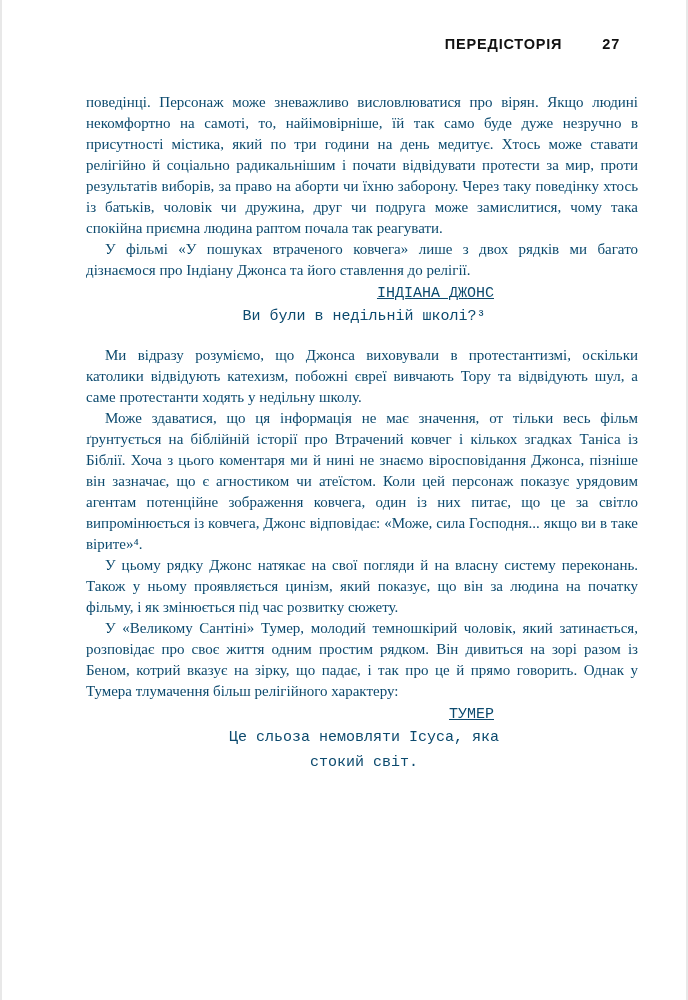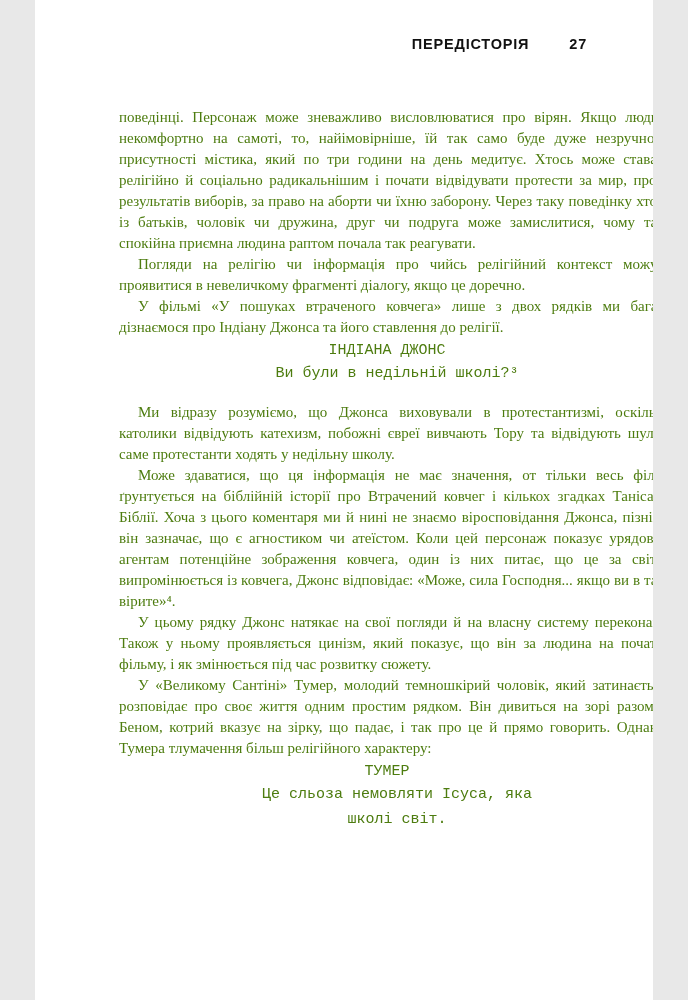--- a/index.html
+++ b/index.html
@@ -1,19 +1,19 @@
 <!DOCTYPE html>
 <html lang="uk"><head>
 <meta charset="utf-8">
 <style>
   * { margin: 0; padding: 0; box-sizing: border-box; }
   html, body { background: #e8e8e8; }
   .page {
     position: relative;
-    width: 618px;
+    width: 684px;
     height: 1000px;
     background: #ffffff;
     color: #1b1b1b;
     overflow: hidden;
     margin: 0 auto;
   }
   
   .running-head {
     position: absolute;
     top: 36px;
@@ -31,37 +31,37 @@
   
   .text-block {
     position: absolute;
     left: 84px;
     top: 92px;
     width: 552px;
     font-family: "Liberation Serif", "DejaVu Serif", serif;
     font-size: 15px;
     line-height: 21px;
     text-align: justify;
-    color: #4d7c0f;
-    margin-top: 15px;
+    color: #0c4a6e;
   }
   .text-block p { margin: 0; }
   .text-block p.indent { text-indent: 19px; }
   
   .script {
     font-family: "Liberation Mono", "DejaVu Sans Mono", monospace;
     font-size: 15px;
     margin: 2px 0 16px 128px;
     width: 300px;
     text-align: left;
   }
   .script-name {
     line-height: 21px;
-    text-align: center;
+    text-align: right;
     width: 280px;
+    text-decoration: underline;
   }
   .script-line {
     line-height: 25px;
     white-space: nowrap;
     text-align: center;
   }
   
   .footnotes {
     position: absolute;
     left: 84px;
@@ -91,35 +91,34 @@
 <div class="page">
 
   <div class="running-head">
     <span>ПЕРЕДІСТОРІЯ</span>
     <span>27</span>
   </div>
 
   <div class="text-block">
 
     <p>поведінці. Персонаж може зневажливо висловлюватися про вірян. Якщо людині некомфортно на самоті, то, найімовірніше, їй так само буде дуже незручно в присутності містика, який по три години на день медитує. Хтось може ставати релігійно й соціально радикальнішим і почати відвідувати протести за мир, проти результатів виборів, за право на аборти чи їхню заборону. Через таку поведінку хтось із батьків, чоловік чи дружина, друг чи подруга може замислитися, чому така спокійна приємна людина раптом почала так реагувати.</p>
-    <p class="indent">Погляди на релігію чи інформація про чийсь релігійний контекст можуть проявитися в невеличкому фрагменті діалогу, якщо це доречно.</p>
     <p class="indent">У фільмі «У пошуках втраченого ковчега» лише з двох рядків ми багато дізнаємося про Індіану Джонса та його ставлення до релігії.</p>
 
     <div class="script">
       <div class="script-name">ІНДІАНА ДЖОНС</div>
       <div class="script-line">Ви були в недільній школі?³</div>
     </div>
 
     <p class="indent">Ми відразу розуміємо, що Джонса виховували в протестантизмі, оскільки католики відвідують катехизм, побожні євреї вивчають Тору та відвідують шул, а саме протестанти ходять у недільну школу.</p>
     <p class="indent">Може здаватися, що ця інформація не має значення, от тільки весь фільм ґрунтується на біблійній історії про Втрачений ковчег і кількох згадках Таніса із Біблії. Хоча з цього коментаря ми й нині не знаємо віросповідання Джонса, пізніше він зазначає, що є агностиком чи атеїстом. Коли цей персонаж показує урядовим агентам потенційне зображення ковчега, один із них питає, що це за світло випромінюється із ковчега, Джонс відповідає: «Може, сила Господня... якщо ви в таке вірите»⁴.</p>
     <p class="indent">У цьому рядку Джонс натякає на свої погляди й на власну систему переконань. Також у ньому проявляється цинізм, який показує, що він за людина на початку фільму, і як змінюється під час розвитку сюжету.</p>
     <p class="indent">У «Великому Сантіні» Тумер, молодий темношкірий чоловік, який затинається, розповідає про своє життя одним простим рядком. Він дивиться на зорі разом із Беном, котрий вказує на зірку, що падає, і так про це й прямо говорить. Однак у Тумера тлумачення більш релігійного характеру:</p>
 
     <div class="script">
       <div class="script-name">ТУМЕР</div>
       <div class="script-line">Це сльоза немовляти Ісуса, яка</div>
-      <div class="script-line">школі світ.</div>
+      <div class="script-line">стокий світ.</div>
     </div>
 
   </div>
 
 
 </div>
 
 </body></html>

